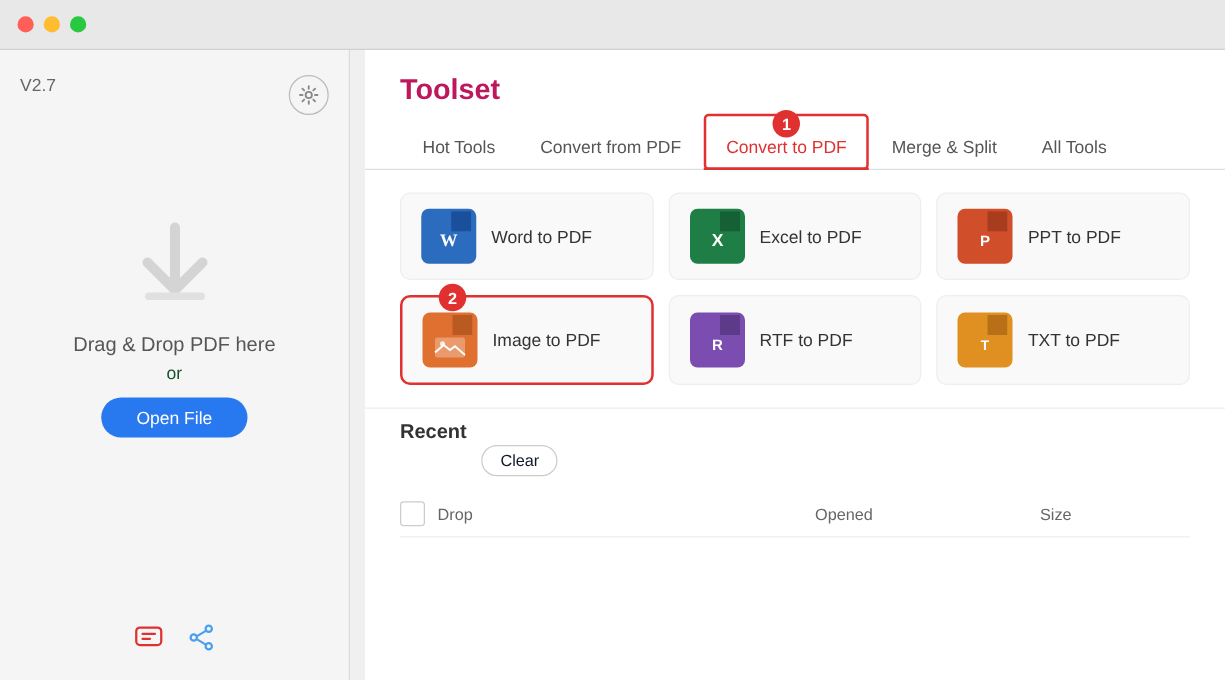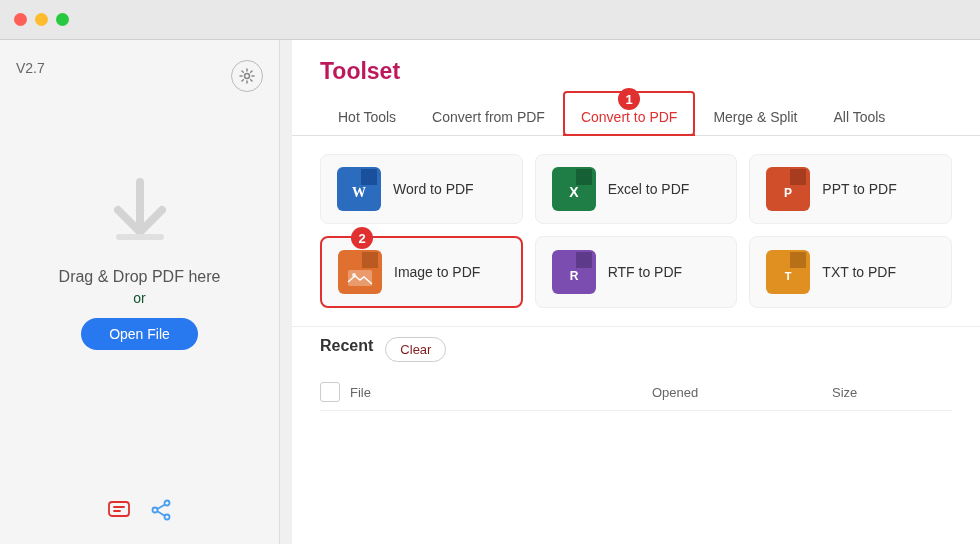--- a/index.html
+++ b/index.html
@@ -257,22 +257,23 @@
       font-size: 16px;
       font-weight: 600;
       color: #333;
     }
     .clear-btn {
       padding: 4px 14px;
       border: 1px solid #ccc;
       border-radius: 14px;
       background: white;
       font-size: 13px;
-      color: #7f1d1d;
-      cursor: pointer;
+      color: #0f172a;
+      cursor: pointer;
+      margin-top: 19px;
     }
 
     
     .table-header {
       display: flex;
       align-items: center;
       padding: 8px 0;
       border-bottom: 1px solid #eee;
     }
     .table-checkbox {
@@ -476,20 +477,20 @@
 
     </div>
 
     <div class="recent-section">
       <div class="recent-header">
         <span class="recent-title">Recent</span>
         <button class="clear-btn">Clear</button>
       </div>
       <div class="table-header">
         <div class="table-checkbox"></div>
-        <div class="table-col-name">File</div>
+        <div class="table-col-name">Drop</div>
         <div class="table-col-opened">Opened</div>
         <div class="table-col-size">Size</div>
       </div>
     </div>
 
   </div>
 </div>
 
 </body></html>

